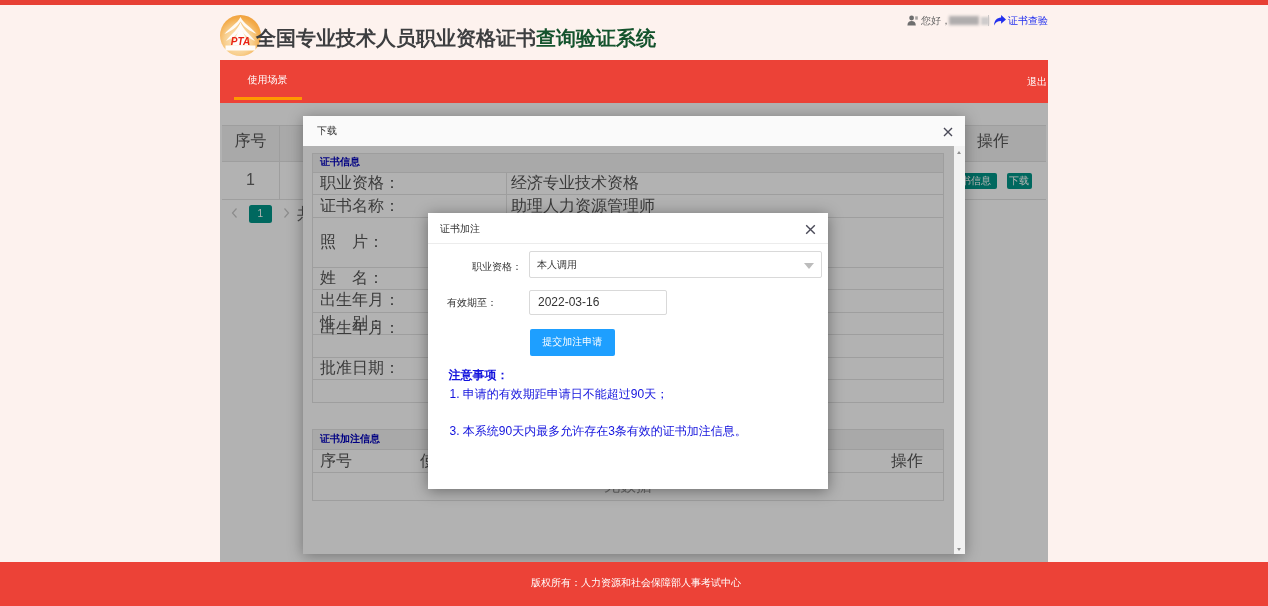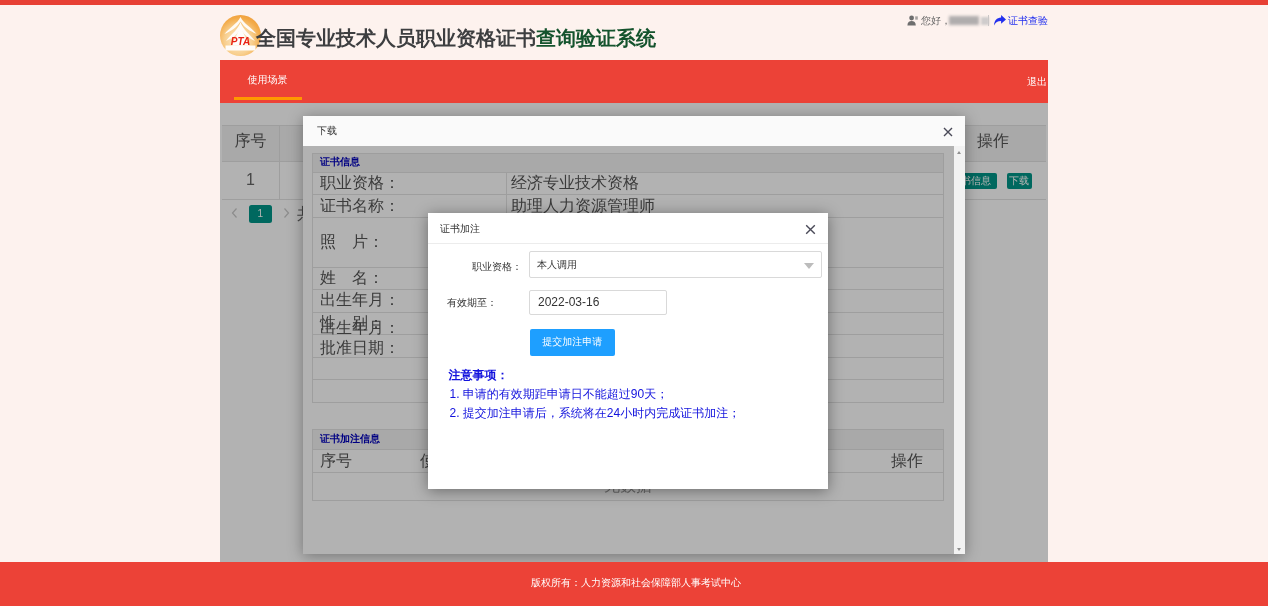--- a/index.html
+++ b/index.html
@@ -120,21 +120,21 @@
 <div class="lbl" style="left:320px;top:176px">职业资格：</div>
 <div class="lbl" style="left:511px;top:176px">经济专业技术资格</div>
 <div class="lbl" style="left:320px;top:198.5px">证书名称：</div>
 <div class="lbl" style="left:511px;top:198.5px">助理人力资源管理师</div>
 <div class="lbl" style="left:320px;top:235px">照　片：</div>
 <div class="a" style="left:511px;top:222px;width:62px;height:40px;background:#d8d8d8"></div>
 <div class="lbl" style="left:320px;top:271px">姓　名：</div>
 <div class="lbl" style="left:320px;top:293px">出生年月：</div>
 <div class="lbl" style="left:320px;top:315.5px">性　别：</div>
 <div class="lbl" style="left:320px;top:321px">出生年月：</div>
-<div class="lbl" style="left:320px;top:341px">批准日期：</div>
+<div class="lbl" style="left:320px;top:361px">批准日期：</div>
 
 <div class="a" style="left:312px;top:429px;width:632px;height:20px;background:#f2f2f2"></div>
 <div class="hl" style="left:312px;top:429px;width:632px"></div>
 <div class="hl" style="left:312px;top:449px;width:632px"></div>
 <div class="hl" style="left:312px;top:471.5px;width:632px"></div>
 <div class="hl" style="left:312px;top:499.5px;width:632px"></div>
 <div class="vl" style="left:312px;top:429px;height:71px"></div>
 <div class="vl" style="left:943px;top:429px;height:71px"></div>
 <div class="navy" style="left:320px;top:432px">证书加注信息</div>
 <div class="lbl" style="left:316px;top:453.5px;width:40px;text-align:center">序号</div>
@@ -165,18 +165,18 @@
 <div class="a" style="left:804px;top:262.5px;width:0;height:0;border-left:5px solid transparent;border-right:5px solid transparent;border-top:6px solid #bcbcbc"></div>
 
 <div class="a" style="left:447px;top:295.5px;width:75px;text-align:left;height:14px;line-height:14px;font-size:10px;color:#333">有效期至：</div>
 <div class="a" style="left:529px;top:290px;width:138px;height:25px;border:1px solid #d9d9d9;border-radius:2px;background:#fff"></div>
 <div class="a" style="left:538px;top:296px;height:13px;line-height:13px;font-size:12px;color:#333">2022-03-16</div>
 
 <div class="a" style="left:529.5px;top:329px;width:85.5px;height:26.5px;background:#1e9fff;border-radius:2px;color:#fff;font-size:10px;line-height:26.5px;text-align:center">提交加注申请</div>
 
 <div class="note" style="left:448.5px;top:367.5px;font-weight:bold">注意事项：</div>
 <div class="note" style="left:449.5px;top:386.5px">1. 申请的有效期距申请日不能超过90天；</div>
-<div class="note" style="left:449.5px;top:405.5px">2. 提交加注申请后，系统将在24小时内完成证书加注；</div>
+<div class="note" style="left:449.5px;top:423.5px">3. 本系统90天内最多允许存在3条有效的证书加注信息。</div>
 
 <div class="a" style="left:0;top:562px;width:1268px;height:44px;background:#ec4237"></div>
 <div class="a" style="left:2px;top:576px;width:1268px;height:14px;line-height:14px;font-size:10px;color:#fff;text-align:center">版权所有：人力资源和社会保障部人事考试中心</div>
 
 </div>
 
 </body></html>

